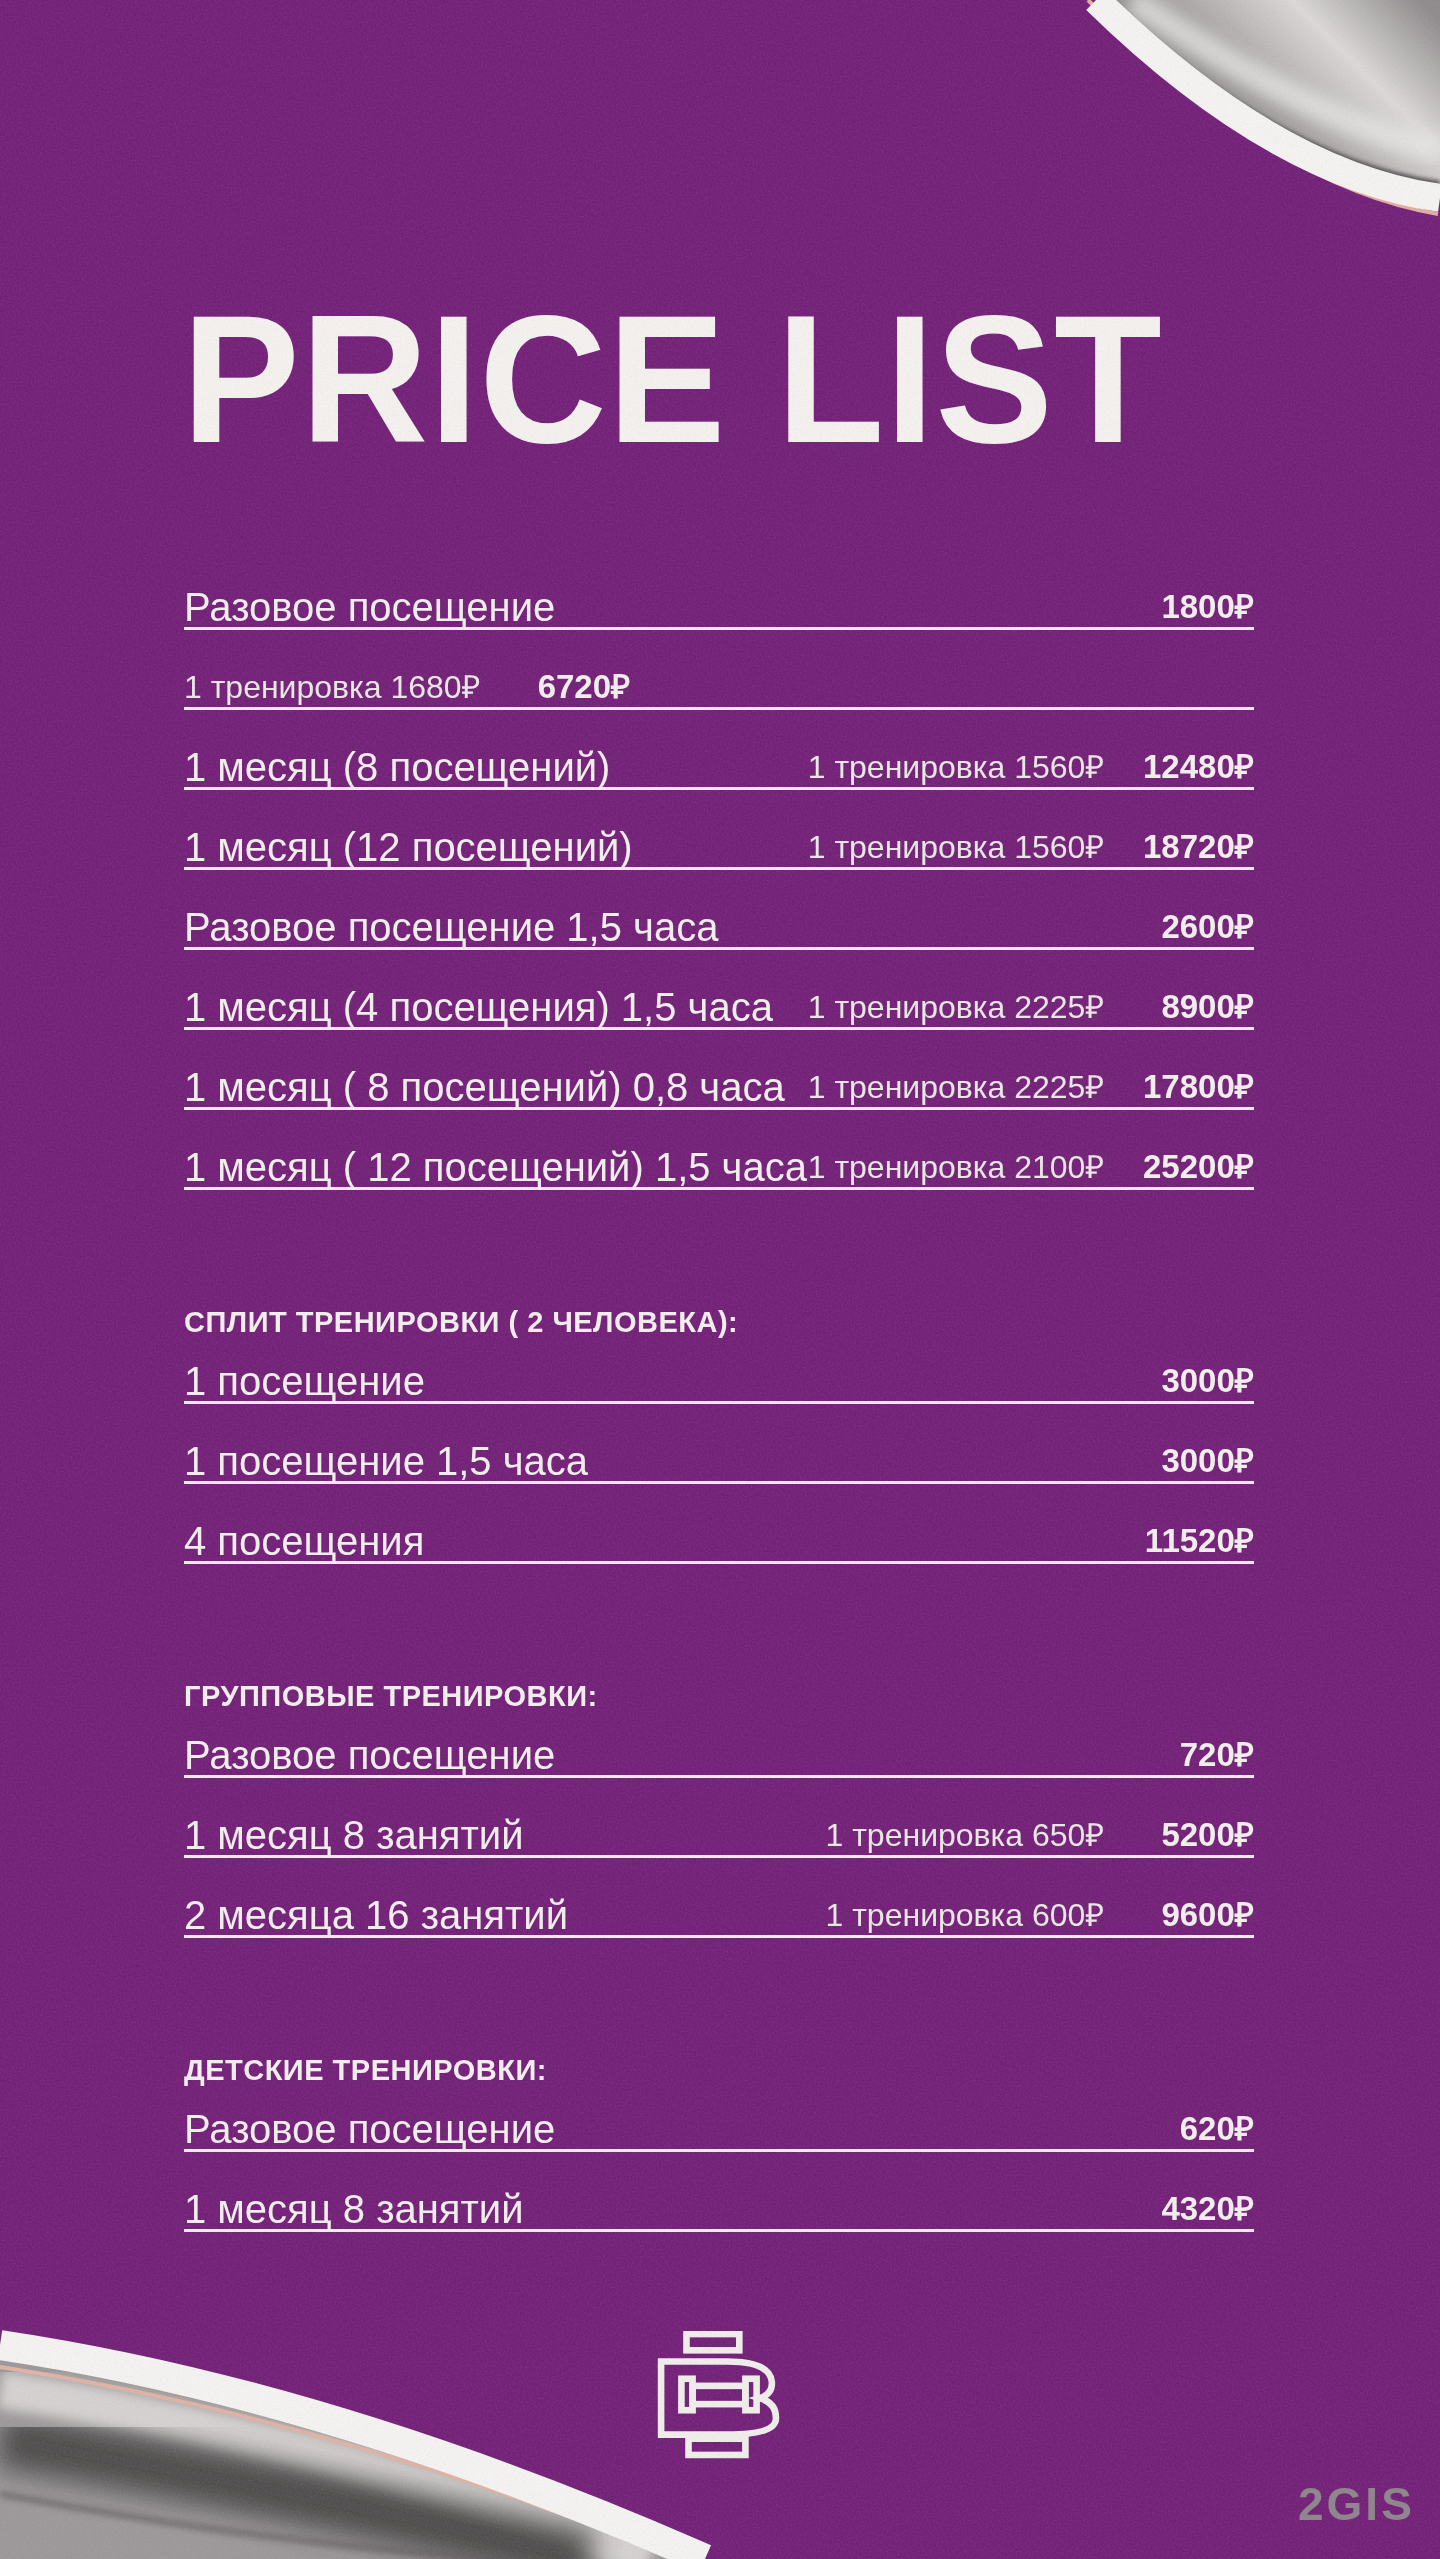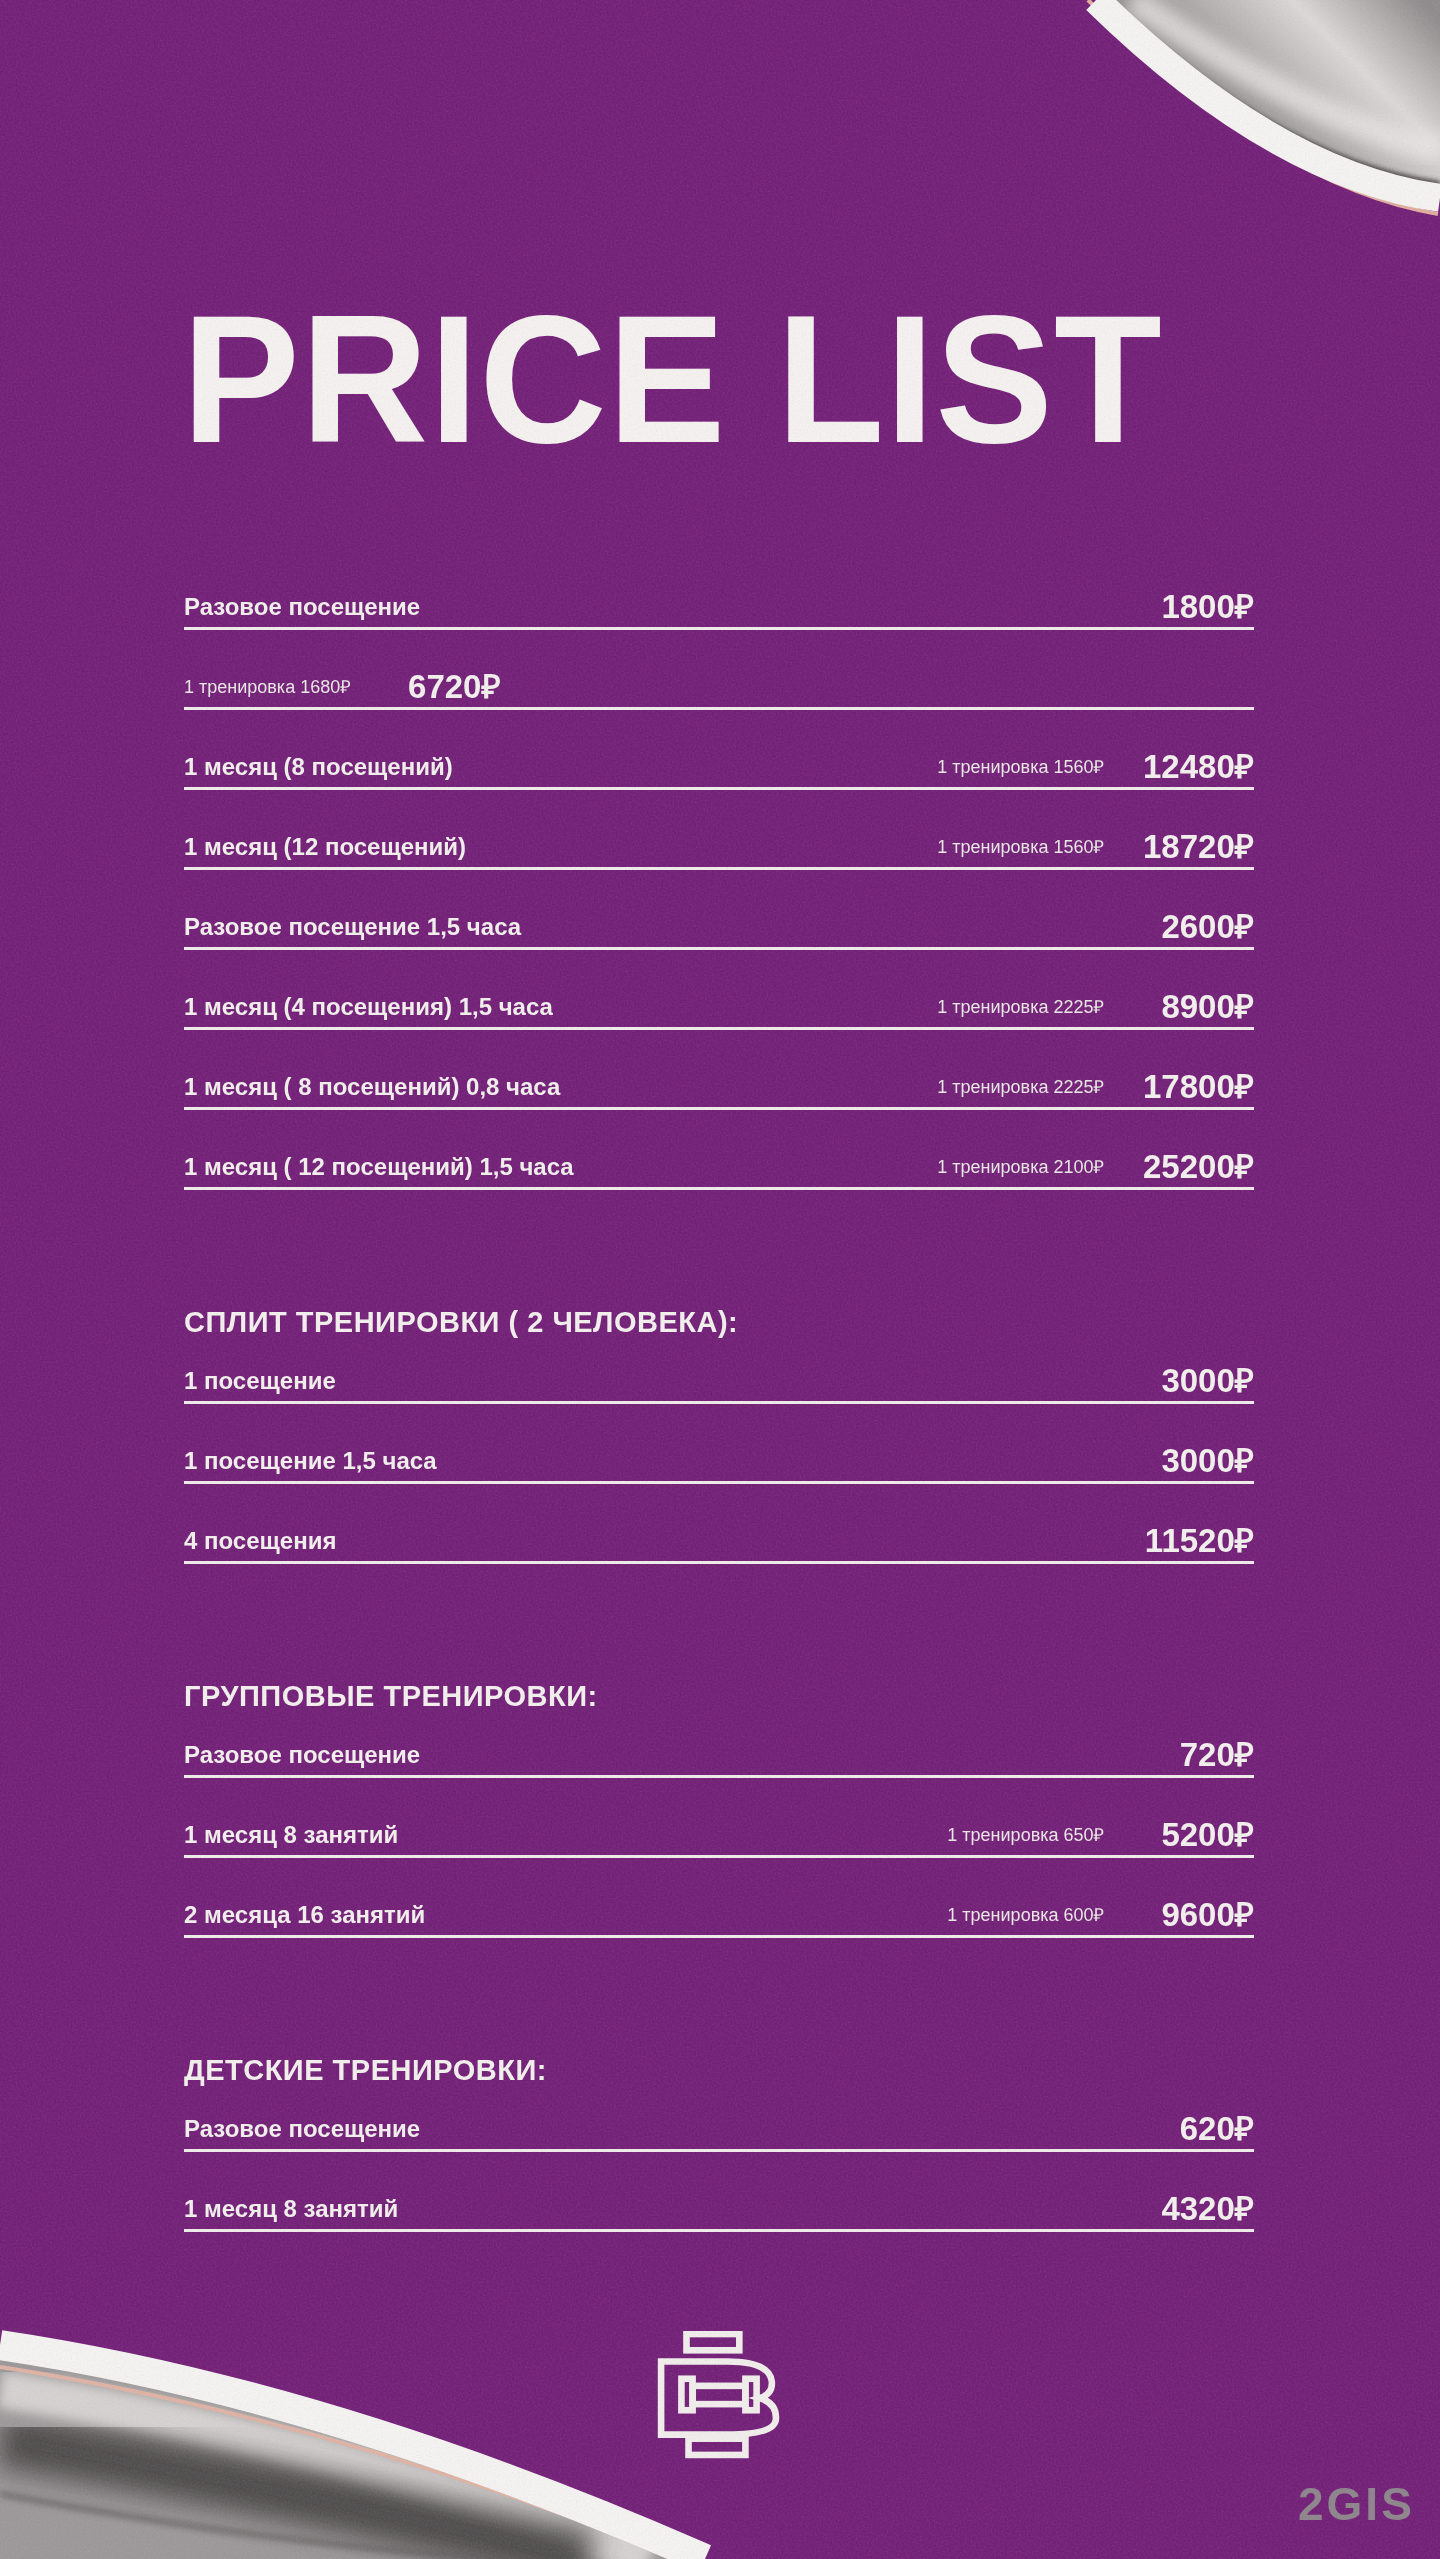--- a/index.html
+++ b/index.html
@@ -25,22 +25,22 @@
   .menu-section:last-child{margin-bottom:0;}
   .section-heading{
     margin:0;font-size:29px;line-height:40px;font-weight:700;
     letter-spacing:.5px;color:#f4f1ef;
   }
   .row{
     height:80px;box-sizing:border-box;border-bottom:3px solid #f1eeec;
     display:flex;align-items:flex-end;padding-bottom:2px;
   }
   .row.first{height:62px;}
-  .row-label{flex:1;font-size:24px;line-height:36px;font-weight:700;white-space:nowrap;}
-  .row-note{font-size:18px;line-height:36px;font-weight:400;color:#ece9e7;white-space:nowrap;text-align:right;}
+  .row-label{flex:1;font-size:40px;line-height:36px;font-weight:400;white-space:nowrap;}
+  .row-note{font-size:32px;line-height:36px;font-weight:400;color:#ece9e7;white-space:nowrap;text-align:right;}
   .row-price{width:150px;font-size:33px;line-height:36px;font-weight:700;text-align:right;white-space:nowrap;}
   
   .logo{position:absolute;left:656px;top:2331px;width:126px;height:128px;z-index:3;}
   
   .watermark{
     position:absolute;left:1298px;top:2480px;z-index:8;
     font-size:46px;line-height:48px;font-weight:700;letter-spacing:3px;
     color:#8f8c8c;opacity:.92;
   }
   

